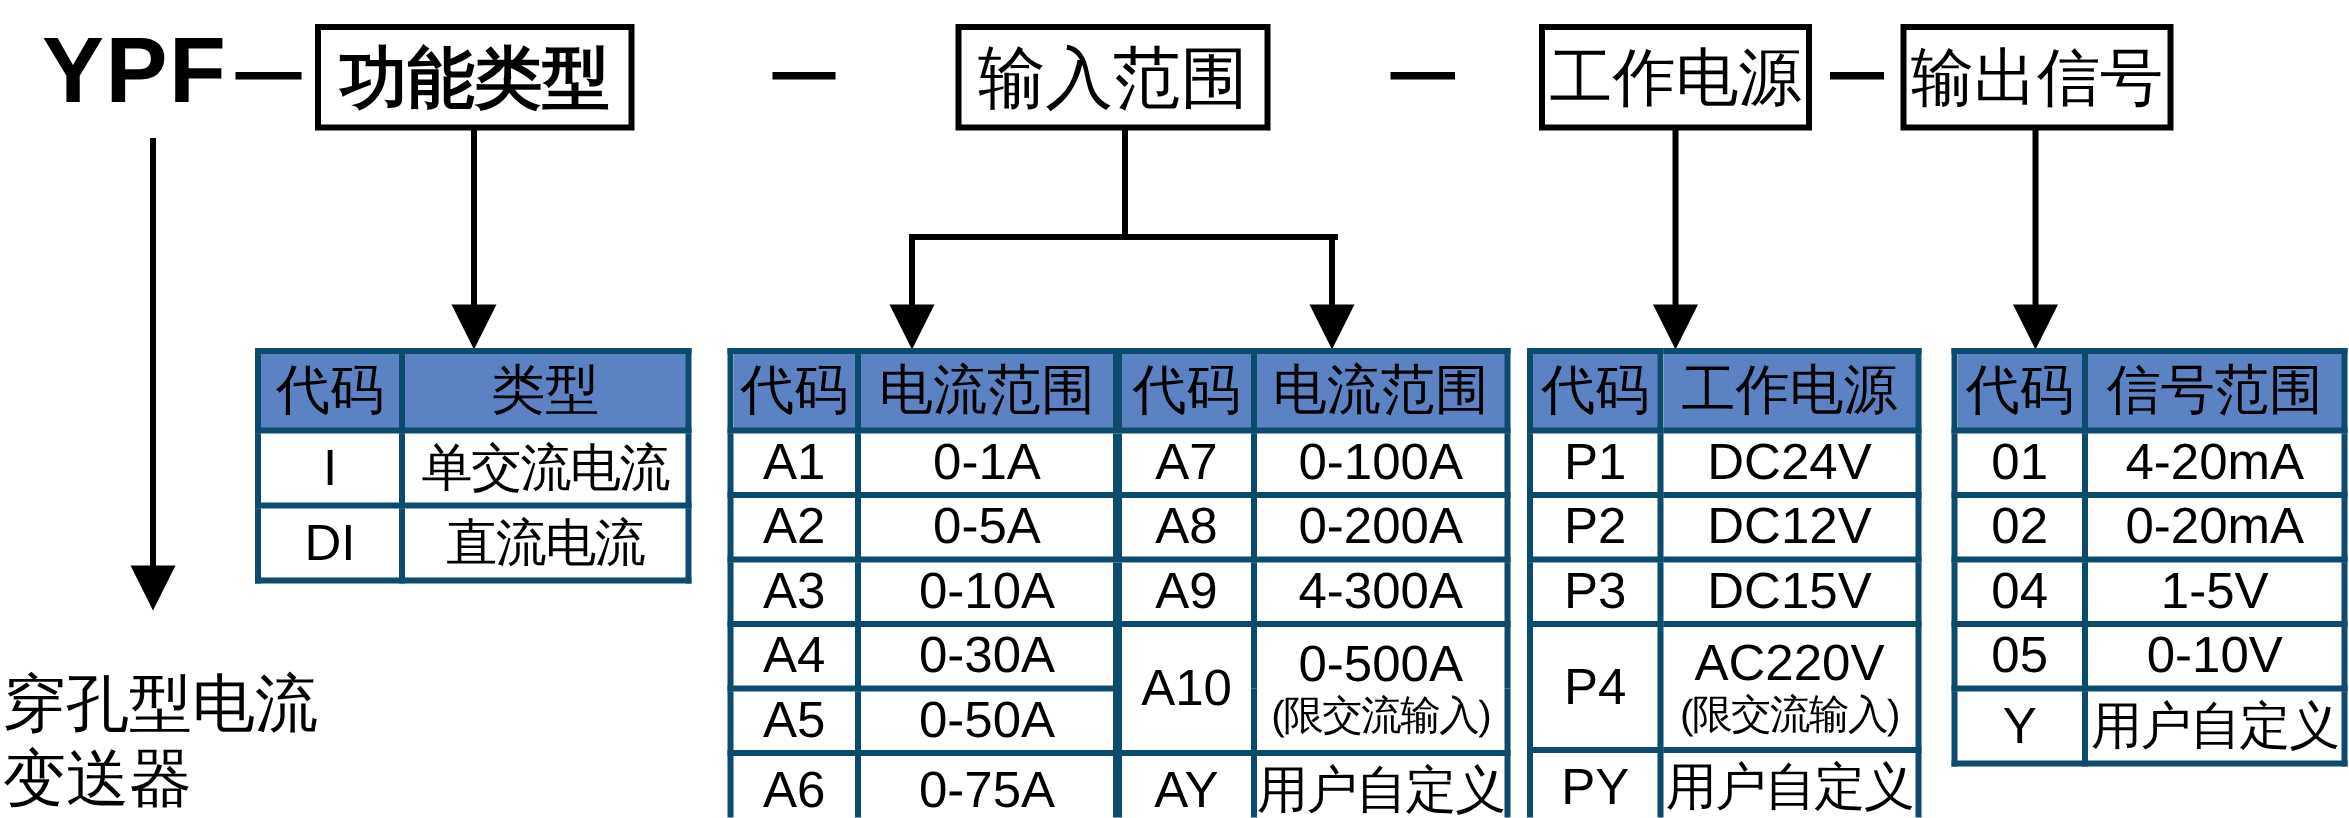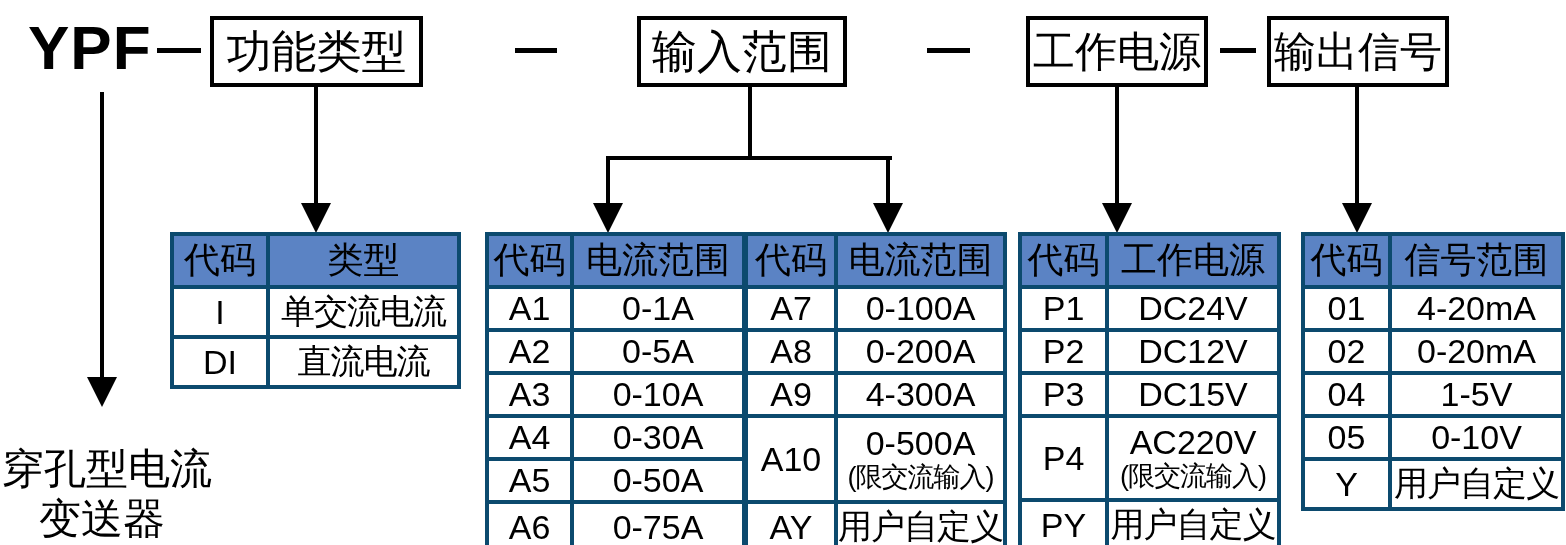--- a/index.html
+++ b/index.html
@@ -14,21 +14,21 @@
   
   .model-prefix {
     left: 28px; top: 13px; height: 70px; line-height: 70px;
     font-size: 62px; font-weight: bold; letter-spacing: 1px;
   }
   .segbox {
     border: 4px solid #000; background: #fff;
     display: flex; align-items: center; justify-content: center;
     height: 71px; font-size: 45px; white-space: nowrap;
   }
-  .b1 { left: 210px;  top: 16px; width: 213px; }
+  .b1 { left: 210px;  top: 16px; width: 213px; font-weight: bold; }
   .b2 { left: 637px;  top: 16px; width: 210px; }
   .b3 { left: 1026px; top: 16px; width: 182px; font-size: 42px; }
   .b4 { left: 1267px; top: 16px; width: 182px; font-size: 42px; }
 
   .dash { background: #000; height: 5px; }
   .d0 { left: 157px;  top: 48px; width: 44px; }
   .d1 { left: 515px;  top: 48px; width: 42px; }
   .d2 { left: 927px;  top: 48px; width: 43px; }
   .d3 { left: 1220px; top: 48px; width: 36px; }
 
@@ -51,21 +51,21 @@
   .in-rline   { left: 886px;  top: 156px; height: 51px; }
   .in-rah     { left: 873px;  top: 203px; }
   .pw-line    { left: 1115px; top: 85px;  height: 122px; }
   .pw-ah      { left: 1102px; top: 203px; }
   .out-line   { left: 1355px; top: 85px;  height: 122px; }
   .out-ah     { left: 1342px; top: 203px; }
 
   
   .prefix-note {
     left: 2px; top: 444px; width: 200px;
-    font-size: 42px; line-height: 50px; text-align: center; white-space: nowrap;
+    font-size: 42px; line-height: 50px; text-align: left; white-space: nowrap;
   }
 
   
   table.tbl { position: absolute; border-collapse: collapse; table-layout: fixed; background: #fff; }
   .tbl td, .tbl th {
     border: 4px solid #0c4a6e; text-align: center; vertical-align: middle;
     font-size: 34px; font-weight: normal; padding: 0; white-space: nowrap; overflow: hidden;
   }
   .tbl th { background: #5B83C4; font-size: 36px; }
   .t1 { left: 170px;  top: 232px; }

